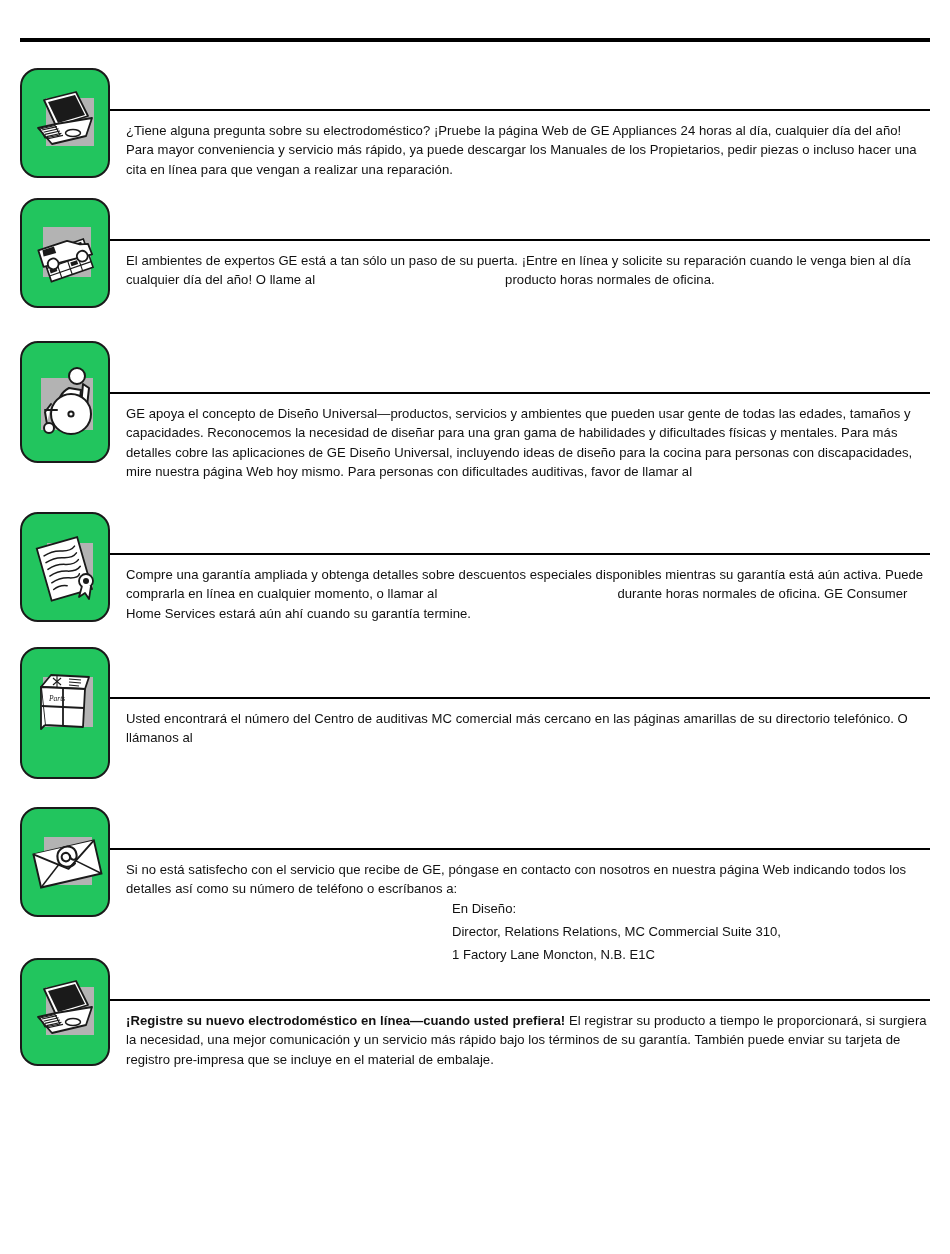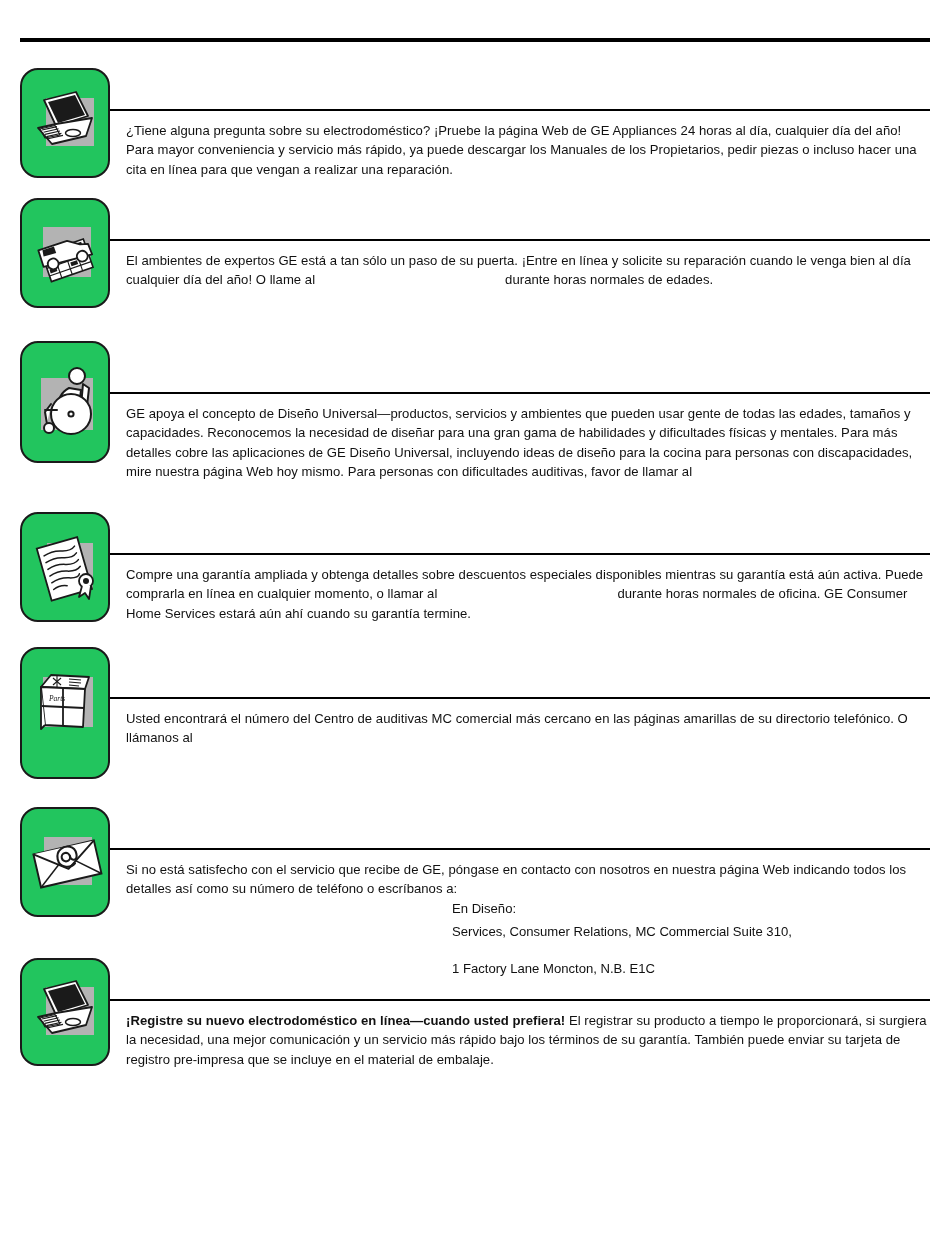--- a/index.html
+++ b/index.html
@@ -156,21 +156,21 @@
           <g transform="rotate(-11 38 36)">
             <path d="M10 30 L40 26 L52 32 L60 33 L62 44 L12 47 Z" fill="#ffffff" stroke="#1a1a1a" stroke-width="1.8" stroke-linejoin="round"></path>
             <path d="M14 30.5 L26 29 L27 36 L14 37 Z" fill="#1a1a1a"></path>
             <circle cx="22" cy="46" r="5.4" fill="#ffffff" stroke="#1a1a1a" stroke-width="1.8"></circle>
             <circle cx="52" cy="44" r="5.4" fill="#ffffff" stroke="#1a1a1a" stroke-width="1.8"></circle>
           </g>
         </svg>
       </div>
     </div>
     <div class="section-rule" style="top:41px;"></div>
-    <div class="body-text" style="top:53px;"><span>El ambientes de expertos GE está a tan sólo un paso de su puerta. ¡Entre en línea y solicite su reparación cuando le venga bien al día cualquier día del año! O llame al</span><span class="gap" style="width:190px;"></span><span>durante horas normales de edades.</span></div>
+    <div class="body-text" style="top:53px;"><span>El ambientes de expertos GE está a tan sólo un paso de su puerta. ¡Entre en línea y solicite su reparación cuando le venga bien al día cualquier día del año! O llame al</span><span class="gap" style="width:190px;"></span><span>producto horas normales de oficina.</span></div>
   </div>
 
   <div class="section" style="top:341px;">
     <div class="icon-box" style="height:122px;">
       <div class="icon-inner">
         <svg class="icon-svg" width="84" height="84" viewBox="0 0 84 84">
           <rect x="16" y="18" width="52" height="52" fill="#b3b3b3"></rect>
           <g stroke="#1a1a1a" stroke-width="2" fill="#ffffff" stroke-linejoin="round" stroke-linecap="round">
             <circle cx="52" cy="16" r="8"></circle>
             <path d="M58 24 L64 28 L62 46 L56 46 Z"></path>
@@ -258,22 +258,22 @@
           <g transform="rotate(-13 39 39)" stroke="#1a1a1a" stroke-width="2.1" fill="none" stroke-linecap="round">
             <circle cx="39" cy="34" r="4.2"></circle>
             <path d="M43.2 34 C43.2 40, 50 40, 50 33 C50 25, 42 22, 36 25 C29 28.5, 28.5 40, 36 43 C40 44.6, 44 44, 46.5 42"></path>
           </g>
         </svg>
       </div>
     </div>
     <div class="section-rule" style="top:41px;"></div>
     <div class="body-text" style="top:53px;">Si no está satisfecho con el servicio que recibe de GE, póngase en contacto con nosotros en nuestra página Web indicando todos los detalles así como su número de teléfono o escríbanos a:</div>
     <div class="addr-block" style="top:92px;">En Diseño:</div>
-    <div class="addr-block" style="top:115px;">Services, Consumer Relations, MC Commercial Suite 310,</div>
-    <div class="addr-block" style="top:138px;margin-top:14px;">1 Factory Lane Moncton, N.B. E1C</div>
+    <div class="addr-block" style="top:115px;">Director, Relations Relations, MC Commercial Suite 310,</div>
+    <div class="addr-block" style="top:138px;">1 Factory Lane Moncton, N.B. E1C</div>
   </div>
 
   <div class="section" style="top:958px;">
     <div class="icon-box" style="height:108px;">
       <div class="icon-inner">
         <svg class="icon-svg" width="74" height="74" viewBox="0 0 74 74">
           <rect x="16" y="12" width="48" height="48" fill="#b3b3b3"></rect>
           <g stroke="#1a1a1a" stroke-width="1.8" fill="#ffffff" stroke-linejoin="round">
             <path d="M14 14 L46 6 L58 30 L26 40 Z"></path>
             <path d="M18 16 L45 9 L55 29 L28 37 Z" fill="#1a1a1a" stroke="none"></path>

